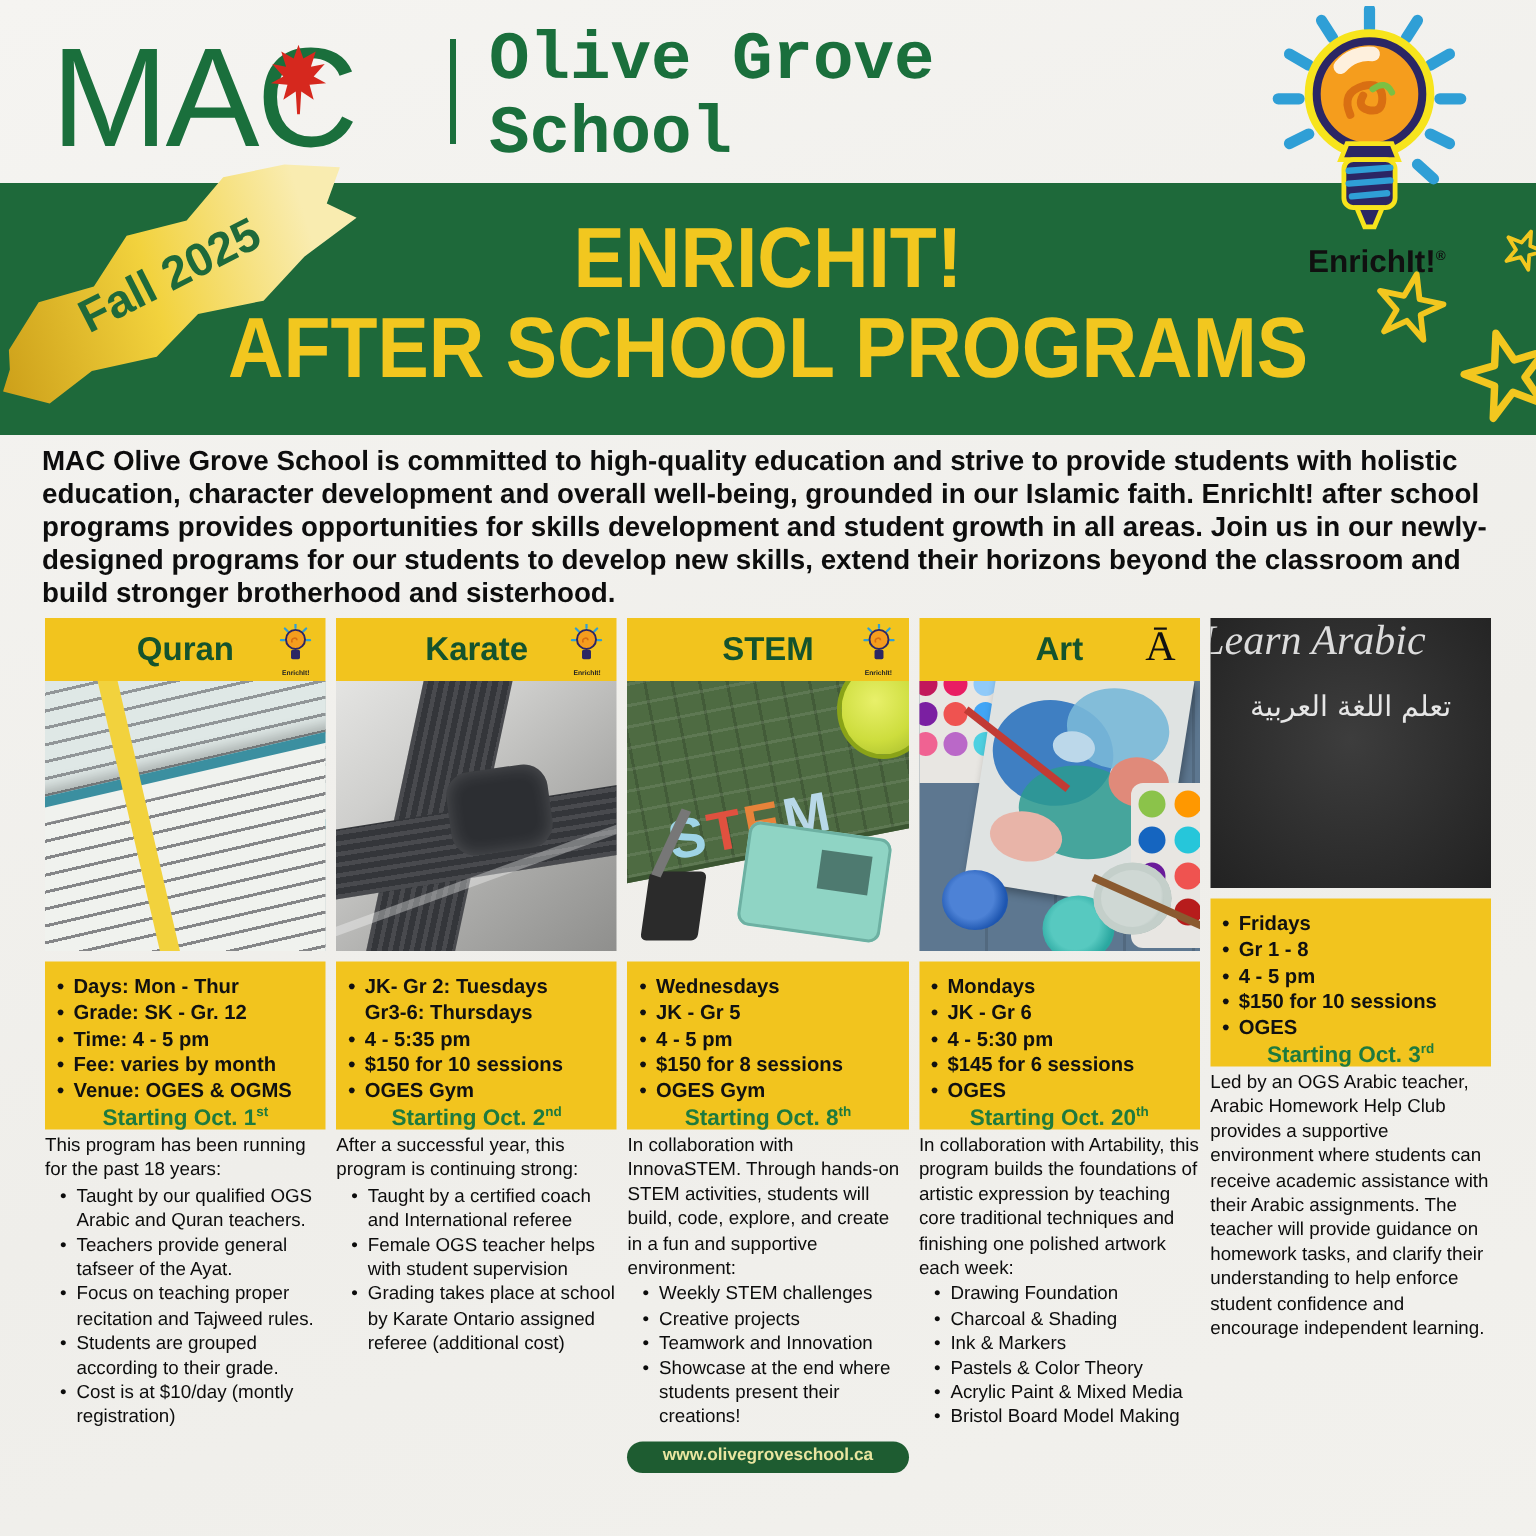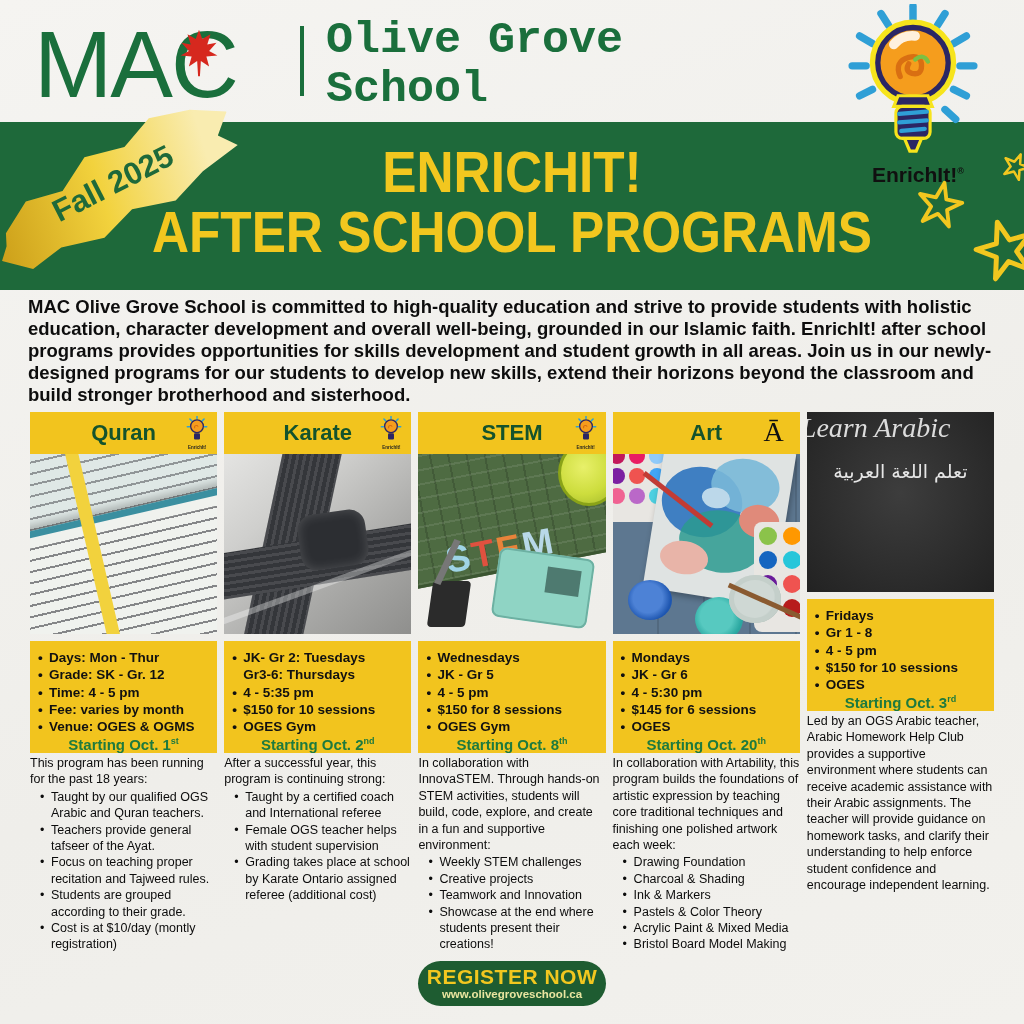--- a/index.html
+++ b/index.html
@@ -338,21 +338,20 @@
       <div class="card-desc">
         <p>In collaboration with InnovaSTEM. Through hands-on STEM activities, students will build, code, explore, and create in a fun and supportive environment:</p>
         <ul>
           <li>Weekly STEM challenges</li>
           <li>Creative projects</li>
           <li>Teamwork and Innovation</li>
           <li>Showcase at the end where students present their creations!</li>
         </ul>
       </div>
       <div class="register-btn">
-        <div class="register-label">REGISTER NOW</div>
         <div class="register-url">www.olivegroveschool.ca</div>
       </div>
     </div>
 
     <div class="card">
       <div class="card-header">
         <span class="card-title">Art</span>
         <span class="a-macron">Ā</span>
       </div>
       <div class="card-image img-art">

